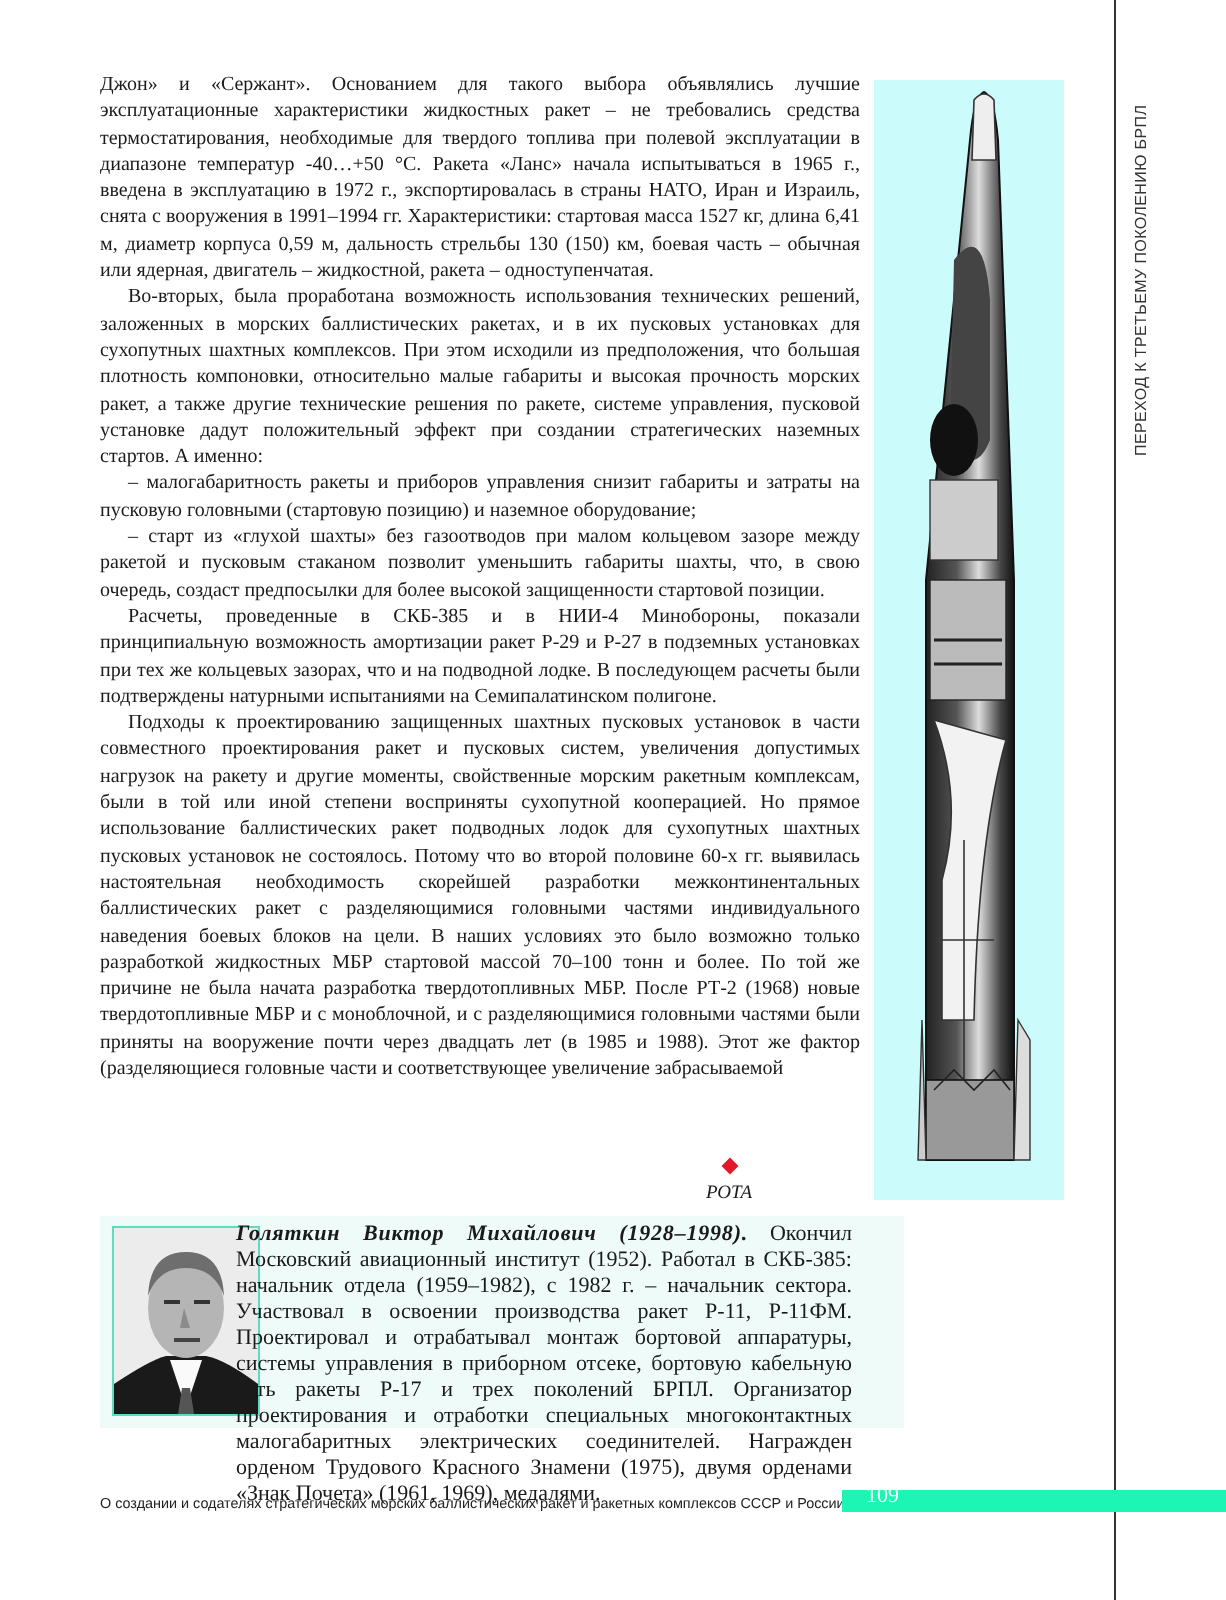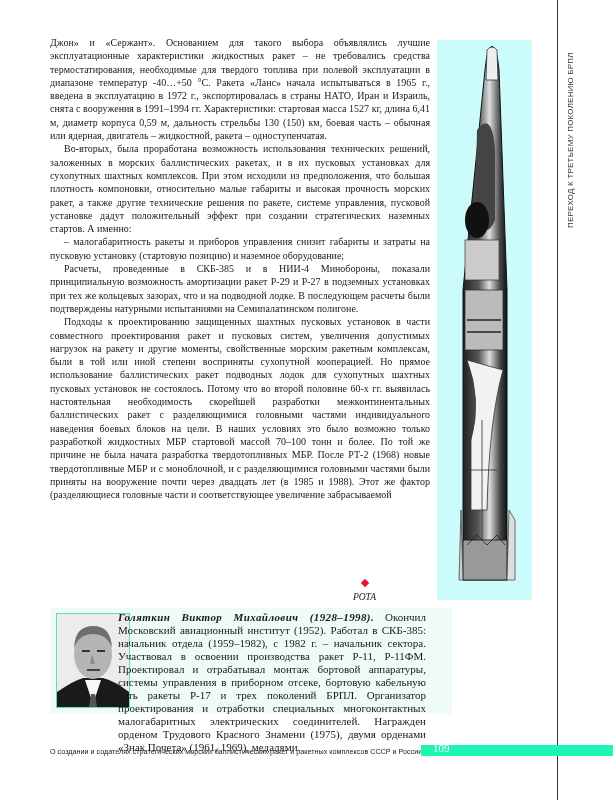--- a/index.html
+++ b/index.html
@@ -59,21 +59,22 @@
   .page-num {
     position: absolute; left: 433px; top: 742px; font-size: 11px; color: #ffffff;
   }
 </style>
 </head>
 <body>
 
 <div class="main-text">
   <p class="noindent">Джон» и «Сержант». Основанием для такого выбора объявлялись лучшие эксплуатационные характеристики жидкостных ракет – не требовались средства термостатирования, необходимые для твердого топлива при полевой эксплуатации в диапазоне температур -40…+50 °С. Ракета «Ланс» начала испытываться в 1965 г., введена в эксплуатацию в 1972 г., экспортировалась в страны НАТО, Иран и Израиль, снята с вооружения в 1991–1994 гг. Характеристики: стартовая масса 1527 кг, длина 6,41 м, диаметр корпуса 0,59 м, дальность стрельбы 130 (150) км, боевая часть – обычная или ядерная, двигатель – жидкостной, ракета – одноступенчатая.</p>
   <p>Во-вторых, была проработана возможность использования технических решений, заложенных в морских баллистических ракетах, и в их пусковых установках для сухопутных шахтных комплексов. При этом исходили из предположения, что большая плотность компоновки, относительно малые габариты и высокая прочность морских ракет, а также другие технические решения по ракете, системе управления, пусковой установке дадут положительный эффект при создании стратегических наземных стартов. А именно:</p>
-  <p>– малогабаритность ракеты и приборов управления снизит габариты и затраты на пусковую установку (стартовую позицию) и наземное оборудование;</p>
+  <p>– малогабаритность ракеты и приборов управления снизит габариты и затраты на пусковую головными (стартовую позицию) и наземное оборудование;</p>
+  <p>– старт из «глухой шахты» без газоотводов при малом кольцевом зазоре между ракетой и пусковым стаканом позволит уменьшить габариты шахты, что, в свою очередь, создаст предпосылки для более высокой защищенности стартовой позиции.</p>
   <p>Расчеты, проведенные в СКБ-385 и в НИИ-4 Минобороны, показали принципиальную возможность амортизации ракет Р-29 и Р-27 в подземных установках при тех же кольцевых зазорах, что и на подводной лодке. В последующем расчеты были подтверждены натурными испытаниями на Семипалатинском полигоне.</p>
   <p>Подходы к проектированию защищенных шахтных пусковых установок в части совместного проектирования ракет и пусковых систем, увеличения допустимых нагрузок на ракету и другие моменты, свойственные морским ракетным комплексам, были в той или иной степени восприняты сухопутной кооперацией. Но прямое использование баллистических ракет подводных лодок для сухопутных шахтных пусковых установок не состоялось. Потому что во второй половине 60-х гг. выявилась настоятельная необходимость скорейшей разработки межконтинентальных баллистических ракет с разделяющимися головными частями индивидуального наведения боевых блоков на цели. В наших условиях это было возможно только разработкой жидкостных МБР стартовой массой 70–100 тонн и более. По той же причине не была начата разработка твердотопливных МБР. После РТ-2 (1968) новые твердотопливные МБР и с моноблочной, и с разделяющимися головными частями были приняты на вооружение почти через двадцать лет (в 1985 и 1988). Этот же фактор (разделяющиеся головные части и соответствующее увеличение забрасываемой</p>
 </div>
 
 <div class="rocket-panel">
   <svg width="95" height="560" viewBox="0 0 95 560">
     <defs>
       <linearGradient id="body" x1="0" x2="1">
         <stop offset="0" stop-color="#222"></stop>
         <stop offset="0.35" stop-color="#555"></stop>

